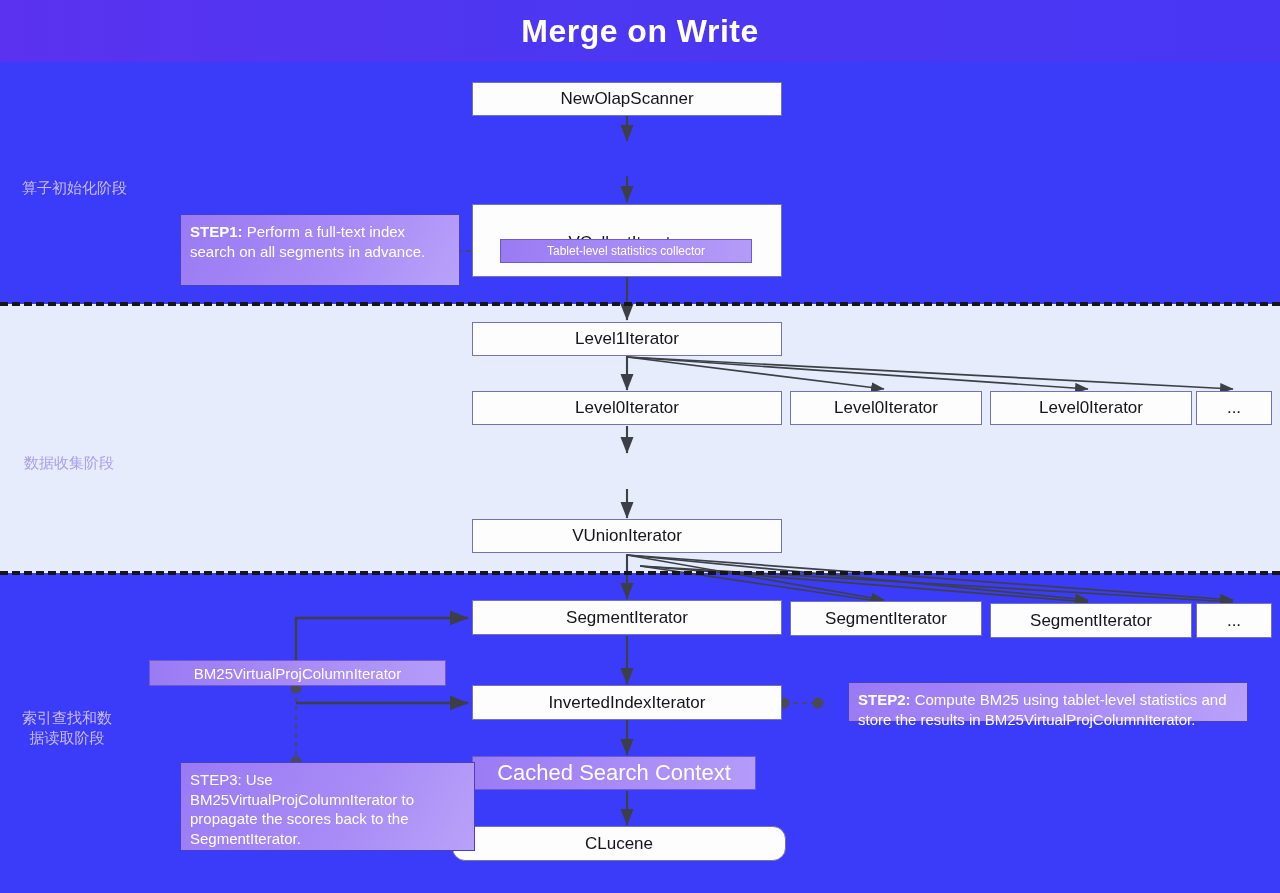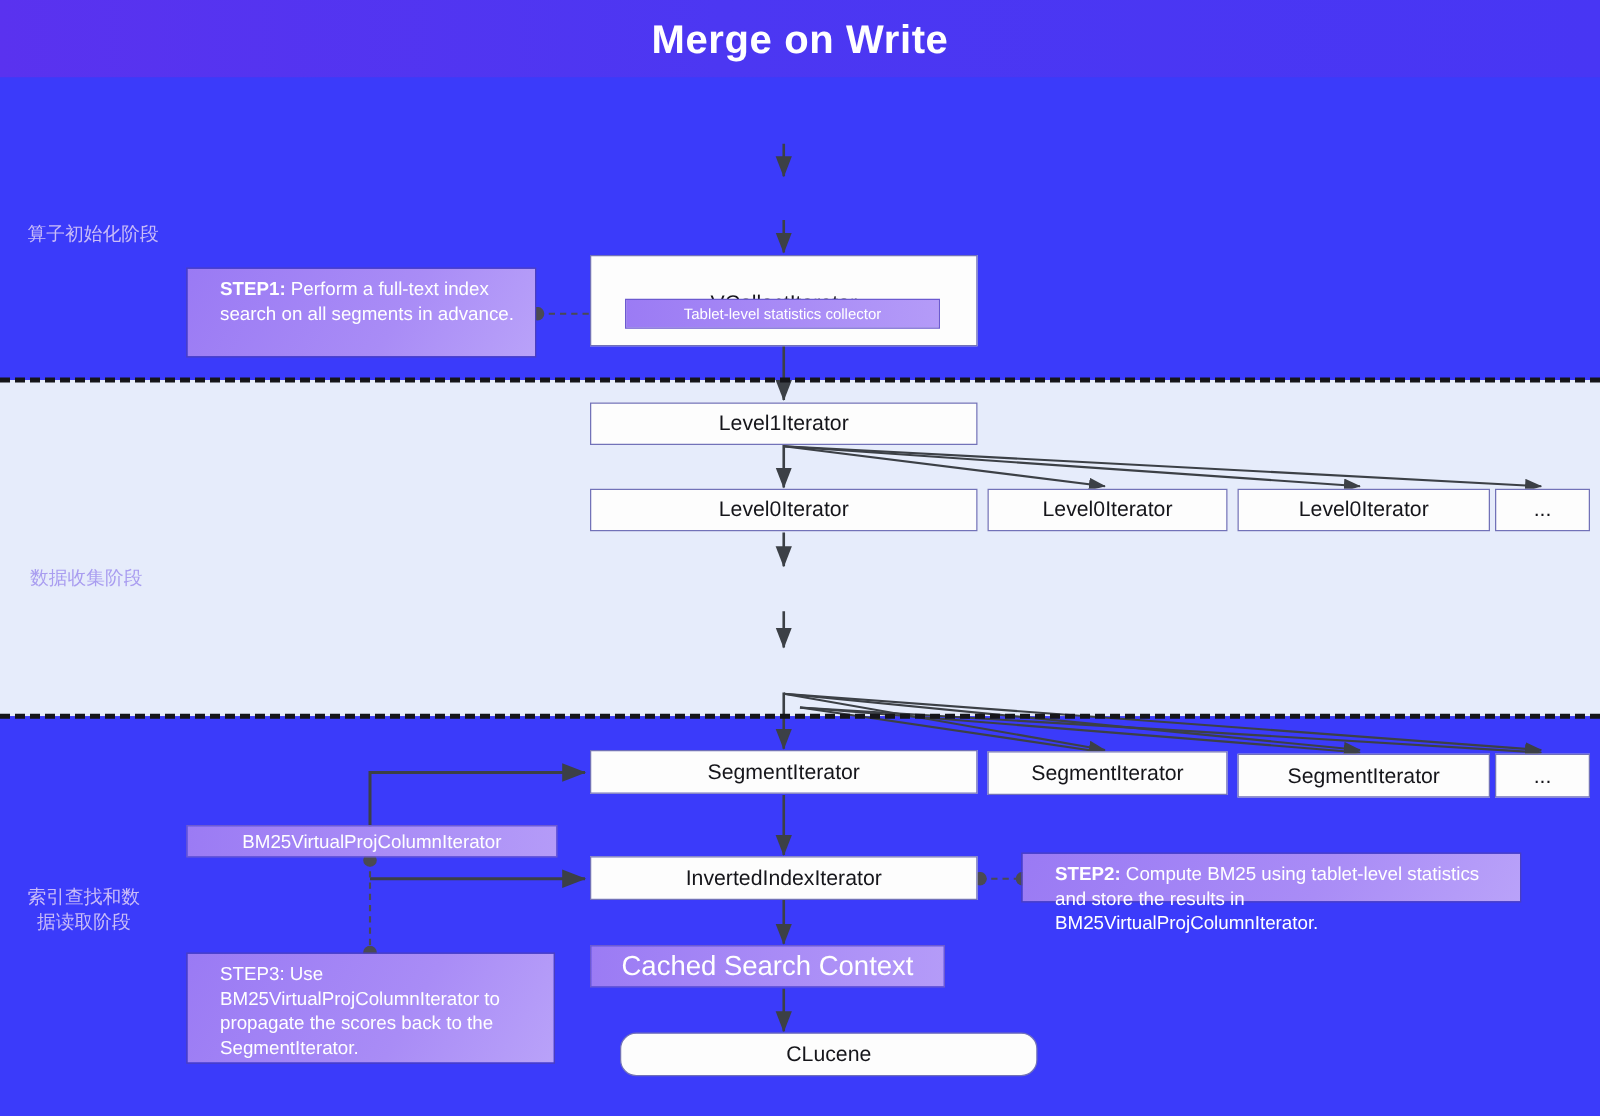--- a/index.html
+++ b/index.html
@@ -53,21 +53,21 @@
     background:linear-gradient(90deg,#9b7bf4 0%,#a98cf6 55%,#b49bf8 100%);
     border:1px solid #6c5ad0;color:#ffffff;
     display:flex;align-items:center;justify-content:center;
     font-size:12px;z-index:14;
   }
   .note{
     position:absolute;box-sizing:border-box;
     background:linear-gradient(120deg,#9a7af4 0%,#a98cf6 60%,#b9a2f9 100%);
     border:1px solid #4a3fbe;color:#ffffff;
     font-size:15px;line-height:1.30;
-    padding:7px 9px 8px 26px;z-index:16;
+    padding:7px 9px 8px 9px;z-index:16;margin-left:31px;
   }
   .note b{font-weight:bold;}
 
   
   #wires{position:absolute;left:0;top:0;width:1280px;height:893px;z-index:10;pointer-events:none;}
 
   
   #watermark{
     position:absolute;right:22px;top:838px;
     color:#f0eefc;font-size:23px;letter-spacing:.5px;opacity:.96;
@@ -133,52 +133,54 @@
     </g>
   </svg>
 
   <div id="title-text">Merge on Write</div>
 
   <div class="phase-label phase-on-blue" id="phase-1">算子初始化阶段</div>
   <div class="phase-label phase-on-light" id="phase-2">数据收集阶段</div>
   <div class="phase-label phase-on-blue" id="phase-3">索引查找和数
 据读取阶段</div>
 
+  <div class="node" style="left:472px;top:82px;width:310px;height:34px;">NewOlapScanner</div>
 
 
   <div class="node tall" style="left:472px;top:204px;width:310px;height:73px;">
     <div style="width:100%;text-align:center;font-size:17px;">VCollectIterator</div>
   </div>
   <div class="chip" style="left:500px;top:239px;width:252px;height:24px;">Tablet-level statistics collector</div>
 
   <div class="note" style="left:149px;top:214px;width:280px;height:72px;">
     <b>STEP1:</b><span> Perform a full-text index search on all segments in advance.</span>
   </div>
 
   <div class="node" style="left:472px;top:322px;width:310px;height:34px;">Level1Iterator</div>
 
   <div class="node" style="left:472px;top:391px;width:310px;height:34px;">Level0Iterator</div>
   <div class="node" style="left:790px;top:391px;width:192px;height:34px;">Level0Iterator</div>
   <div class="node" style="left:990px;top:391px;width:202px;height:34px;">Level0Iterator</div>
   <div class="node" style="left:1196px;top:391px;width:76px;height:34px;">...</div>
 
 
+  <div class="node" style="left:472px;top:519px;width:310px;height:34px;">VUnionIterator</div>
 
   <div class="node" style="left:472px;top:600px;width:310px;height:35px;">SegmentIterator</div>
   <div class="node" style="left:790px;top:601px;width:192px;height:35px;">SegmentIterator</div>
   <div class="node" style="left:990px;top:603px;width:202px;height:35px;">SegmentIterator</div>
   <div class="node" style="left:1196px;top:603px;width:76px;height:35px;">...</div>
 
   <div class="chip" style="left:149px;top:660px;width:297px;height:26px;font-size:15px;">BM25VirtualProjColumnIterator</div>
 
   <div class="node" style="left:472px;top:685px;width:310px;height:35px;">InvertedIndexIterator</div>
 
   <div class="chip" style="left:472px;top:756px;width:284px;height:34px;font-size:22px;">Cached Search Context</div>
 
-  <div class="node" style="left:496px;top:826px;width:334px;height:35px;border-radius:13px;">CLucene</div>
+  <div class="node" style="left:452px;top:826px;width:334px;height:35px;border-radius:13px;">CLucene</div>
 
   <div class="note" style="left:817px;top:682px;width:400px;height:40px;">
     <b>STEP2:</b><span> Compute BM25 using tablet-level statistics and store the results in BM25VirtualProjColumnIterator.</span>
   </div>
 
   <div class="note" style="left:149px;top:762px;width:295px;height:89px;">
     <span>STEP3:</span><span> Use BM25VirtualProjColumnIterator to propagate the scores back to the SegmentIterator.</span>
   </div>
 
   <div class="divider" id="divider-1"></div>

